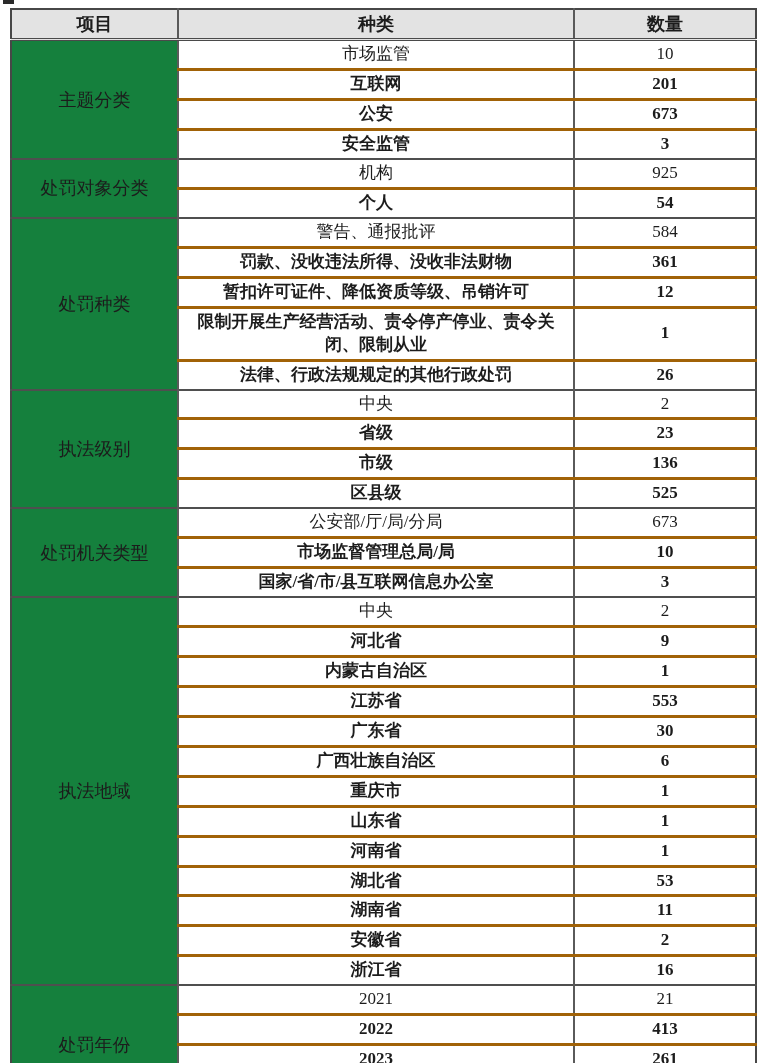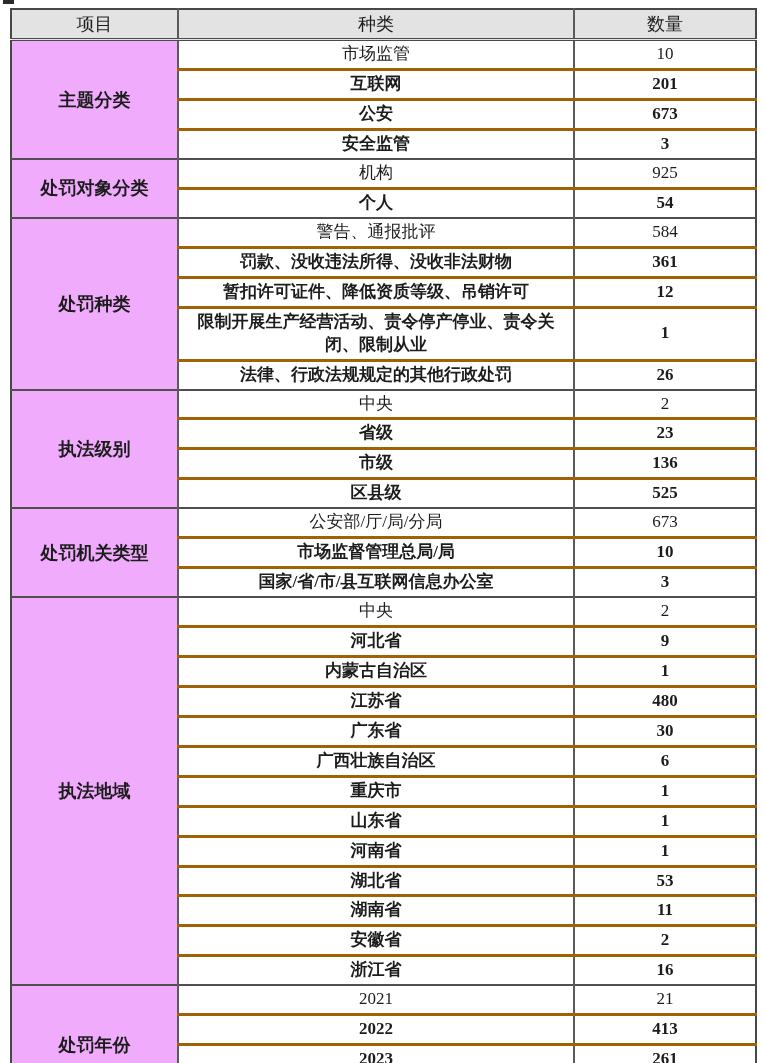--- a/index.html
+++ b/index.html
@@ -36,32 +36,32 @@
   th, td {
     text-align: center;
     vertical-align: middle;
     padding: 2px 8px;
     box-sizing: border-box;
     font-size: 17px;
     line-height: 1.35;
   }
   thead th {
     background: #e3e3e3;
-    font-weight: normal;
+    font-weight: bold;
     font-size: 18px;
     height: 30px;
     border-bottom: 3px double #4a4a4a;
   }
   thead th + th, td.type-cell, td.count-cell {
     border-left: 2px solid #5a5a5a;
   }
   td { height: 28px; }
   td.item-cell {
-    background: #f0abfc;
-    font-weight: bold;
+    background: #15803d;
+    font-weight: normal;
     font-size: 18px;
   }
   tr.group-start td {
     border-top: 2px solid #4f4f4f;
     margin-top: 41px;
   }
   tr.group-inner td {
     border-top: 3px solid #a16207;
     font-weight: bold;
   }
@@ -170,21 +170,21 @@
       <tr class="group-inner">
         <td class="type-cell">河北省</td>
         <td class="count-cell">9</td>
       </tr>
       <tr class="group-inner">
         <td class="type-cell">内蒙古自治区</td>
         <td class="count-cell">1</td>
       </tr>
       <tr class="group-inner">
         <td class="type-cell">江苏省</td>
-        <td class="count-cell">480</td>
+        <td class="count-cell">553</td>
       </tr>
       <tr class="group-inner">
         <td class="type-cell">广东省</td>
         <td class="count-cell">30</td>
       </tr>
       <tr class="group-inner">
         <td class="type-cell">广西壮族自治区</td>
         <td class="count-cell">6</td>
       </tr>
       <tr class="group-inner">

